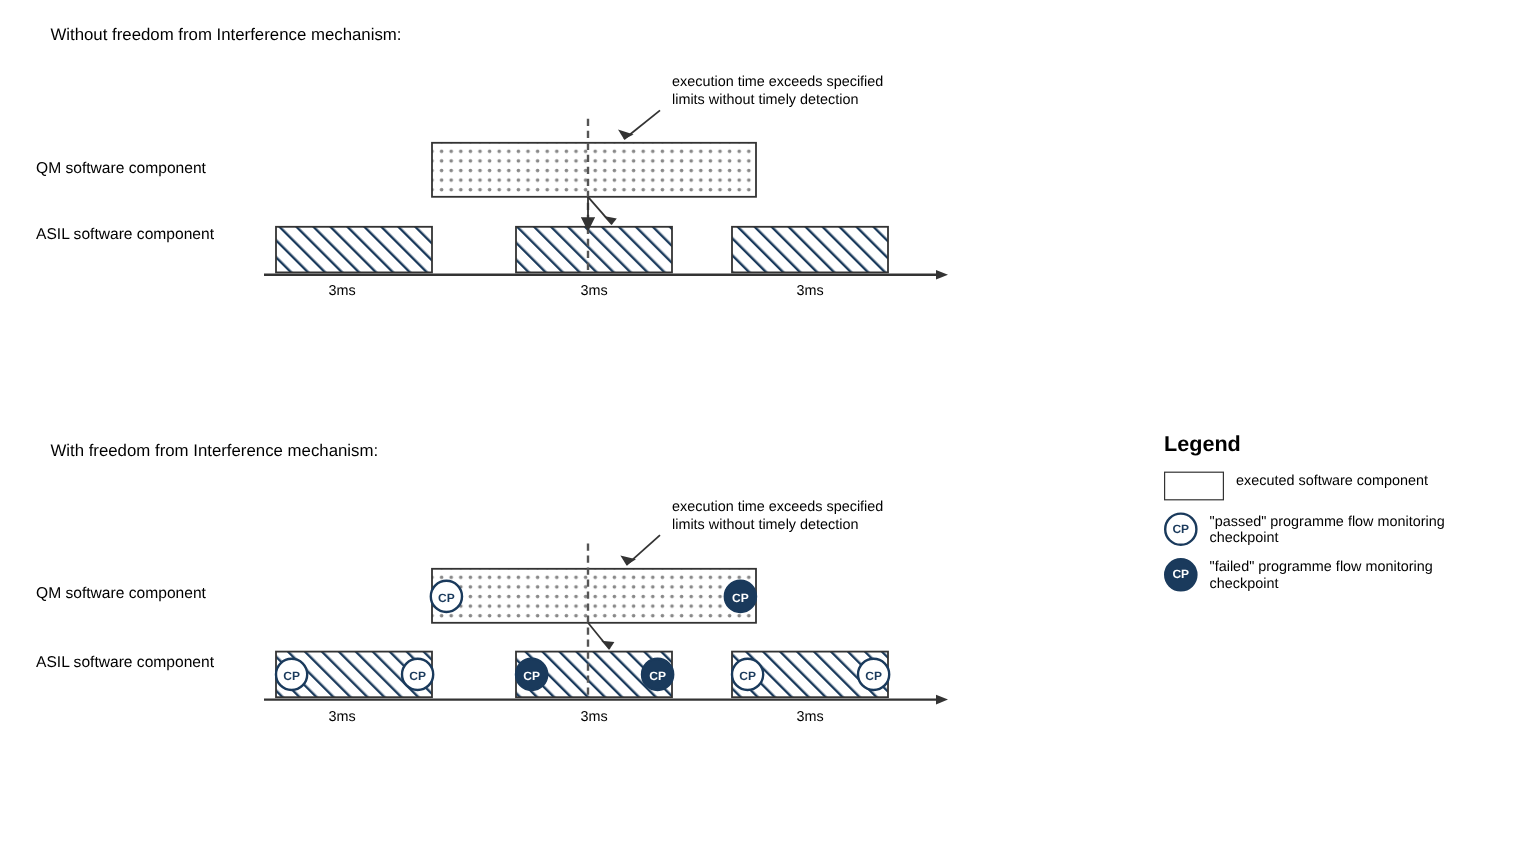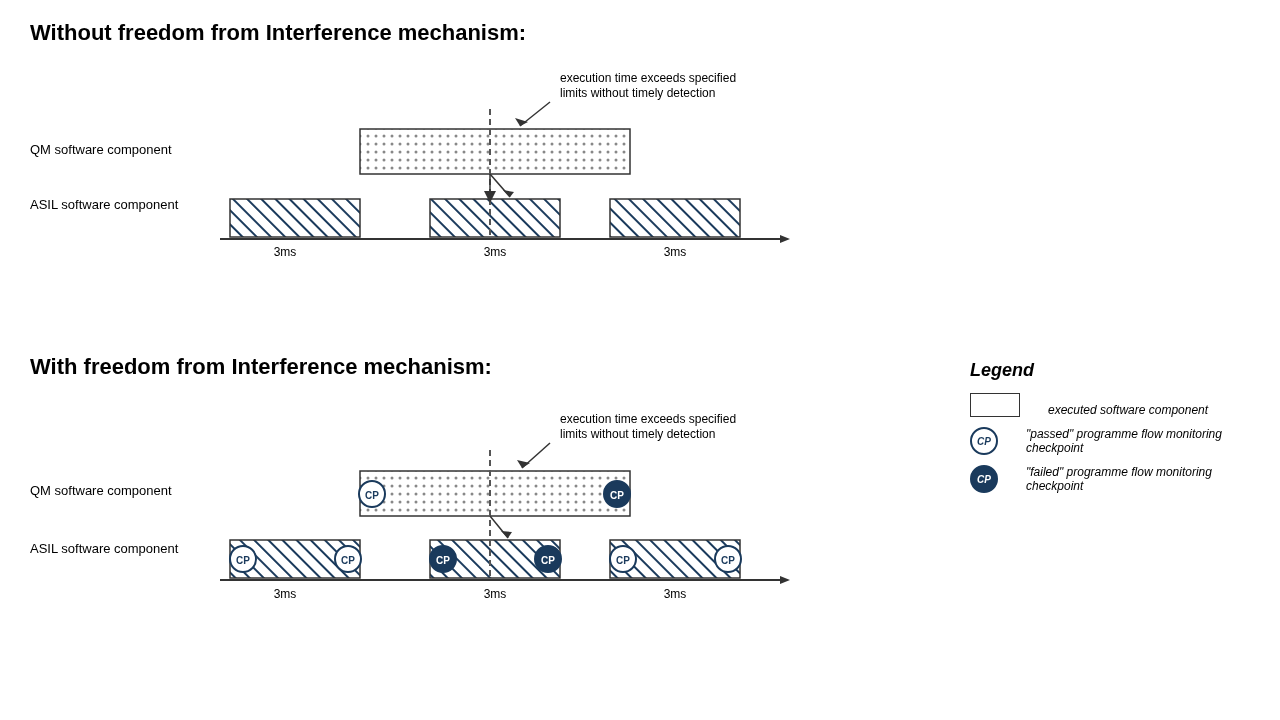--- a/index.html
+++ b/index.html
@@ -7,54 +7,53 @@
       background: #fff;
       font-family: Arial, sans-serif;
       width: 1280px;
       height: 720px;
       overflow: hidden;
       position: relative;
     }
 
     
     .section-title {
-      font-size: 22px;
-      font-weight: bold;
+      font-size: 14px;
+      font-weight: normal;
       margin-bottom: 8px;
+      margin-left: 12px;
     }
     .cp-pass {
       background: #fff;
       border: 2px solid #1a3a5c;
       color: #1a3a5c;
     }
     .cp-fail {
       background: #1a3a5c;
       border: 2px solid #1a3a5c;
       color: #fff;
     }
 
     
     .legend-container {
       position: absolute;
       top: 360px;
       right: 30px;
       width: 280px;
-      font-style: italic;
     }
     .legend-title {
       font-size: 18px;
       font-weight: bold;
       margin-bottom: 12px;
     }
     .legend-item {
       display: flex;
-      align-items: flex-end;
+      align-items: flex-start;
       margin-bottom: 10px;
       font-size: 12px;
-      gap: 18px;
     }
     .legend-box {
       width: 50px;
       height: 24px;
       margin-right: 10px;
       flex-shrink: 0;
       border: 1.5px solid #333;
     }
     .legend-box-plain {
       background: #fff;
@@ -94,21 +93,21 @@
     }
 
     .section1 {
       position: absolute;
       top: 20px;
       left: 30px;
     }
 
     .section2 {
       position: absolute;
-      top: 354px;
+      top: 367px;
       left: 30px;
     }
   </style>
 </head>
 <body>
 
 <div class="section1">
   <div class="section-title">Without freedom from Interference mechanism:</div>
 
   

